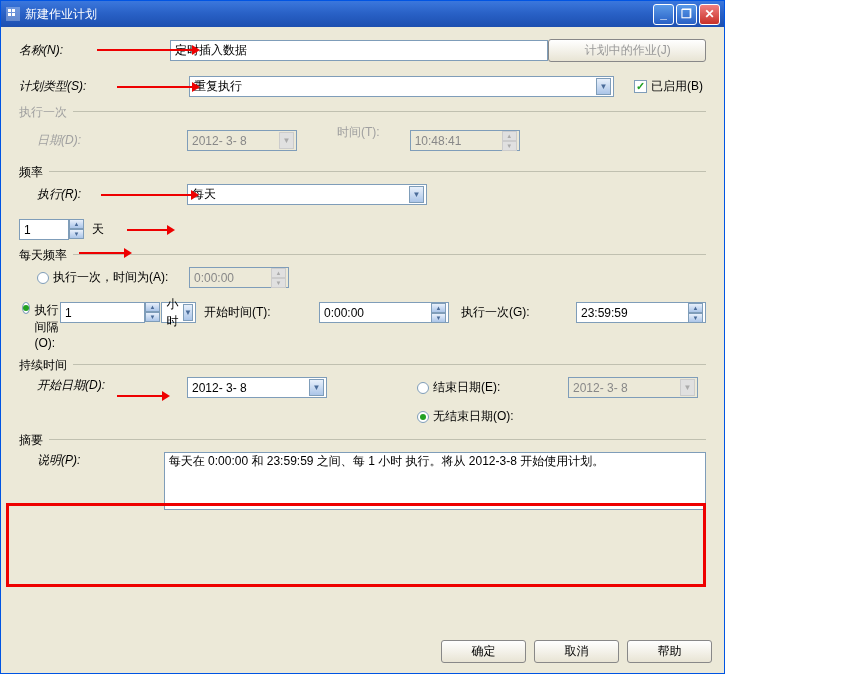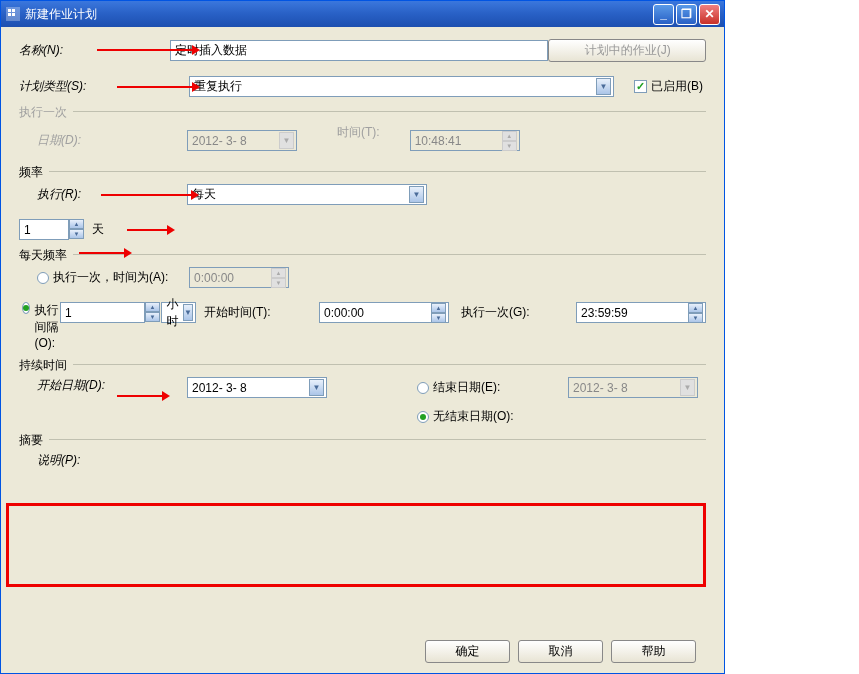--- a/index.html
+++ b/index.html
@@ -29,21 +29,21 @@
 .spinner-btn { height: 10px; background: linear-gradient(to bottom, #e8f0fb, #abc5e8); border: 1px solid #7f9db9; display: flex; align-items: center; justify-content: center; font-size: 6px; color: #4a6b99; line-height: 1; }
 .spinner-btn-disabled { background: #e0e0e0; color: #aaa; border-color: #ccc; }
 .button { height: 23px; border: 1px solid #888; background: linear-gradient(to bottom, #fff, #e8e4d4); padding: 0 8px; display: flex; align-items: center; justify-content: center; font-size: 12px; border-radius: 3px; }
 .button:disabled, .button-disabled { color: #999; padding-left: 9px; }
 .checkbox { width: 13px; height: 13px; border: 1px solid #7f9db9; background: #fff; display: inline-flex; align-items: center; justify-content: center; margin-right: 4px; color: #21a121; font-size: 11px; font-weight: bold; }
 .radio { width: 12px; height: 12px; border: 1px solid #7f9db9; border-radius: 50%; background: #fff; display: inline-flex; align-items: center; justify-content: center; margin-right: 4px; }
 .radio.checked::after { content: ''; width: 6px; height: 6px; background: #21a121; border-radius: 50%; }
 .fieldset { position: relative; border: none; border-top: 1px solid #c0c0b0; margin: 8px 0 12px; padding: 12px 0 0; }
 .fieldset .legend { position: absolute; top: -8px; left: 0; background: #ece9d8; padding-right: 6px; font-size: 12px; }
 .fieldset-disabled .legend { color: #a0a0a0; }
-.footer-buttons { position: absolute; bottom: 10px; right: 28px; display: flex; gap: 8px; }
+.footer-buttons { position: absolute; bottom: 10px; right: 12px; display: flex; gap: 8px; }
 .footer-buttons .button { width: 85px; }
 .watermark { position: absolute; bottom: 0; right: 0; pointer-events: none; }
 .redbox { position: absolute; border: 3px solid #e00; pointer-events: none; }
 </style>
 </head>
 <body>
 
 <div class="window">
   <div class="titlebar">
     <span class="icon">
@@ -208,20 +208,21 @@
           </div>
         </div>
         <div class="arrow" style="left:98px; top:18px; width:50px"></div>
       </div>
     </div>
 
     <div class="fieldset">
       <span class="legend">摘要</span>
       <div class="row" style="align-items:flex-start">
         <span class="label" style="width:168px; padding-left:18px">说明(P):</span>
+        <textarea class="input-text" style="width: 640px; height: 58px; resize: none; font-family: inherit;" readonly="">每天在 0:00:00 和 23:59:59 之间、每 1 小时 执行。将从 2012-3-8 开始使用计划。</textarea>
       </div>
     </div>
 
     <div class="redbox" style="left:5px; top:476px; width:700px; height:84px"></div>
 
     <div class="footer-buttons">
       <button class="button">确定</button>
       <button class="button">取消</button>
       <button class="button">帮助</button>
     </div>

